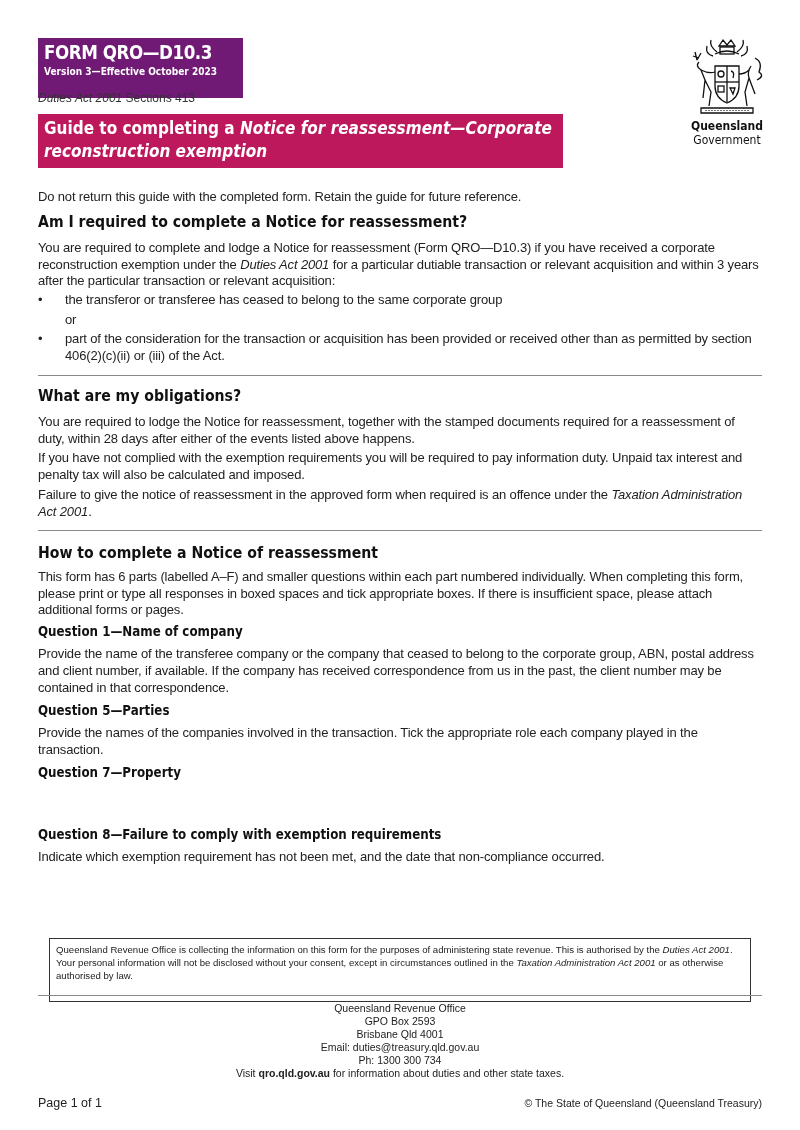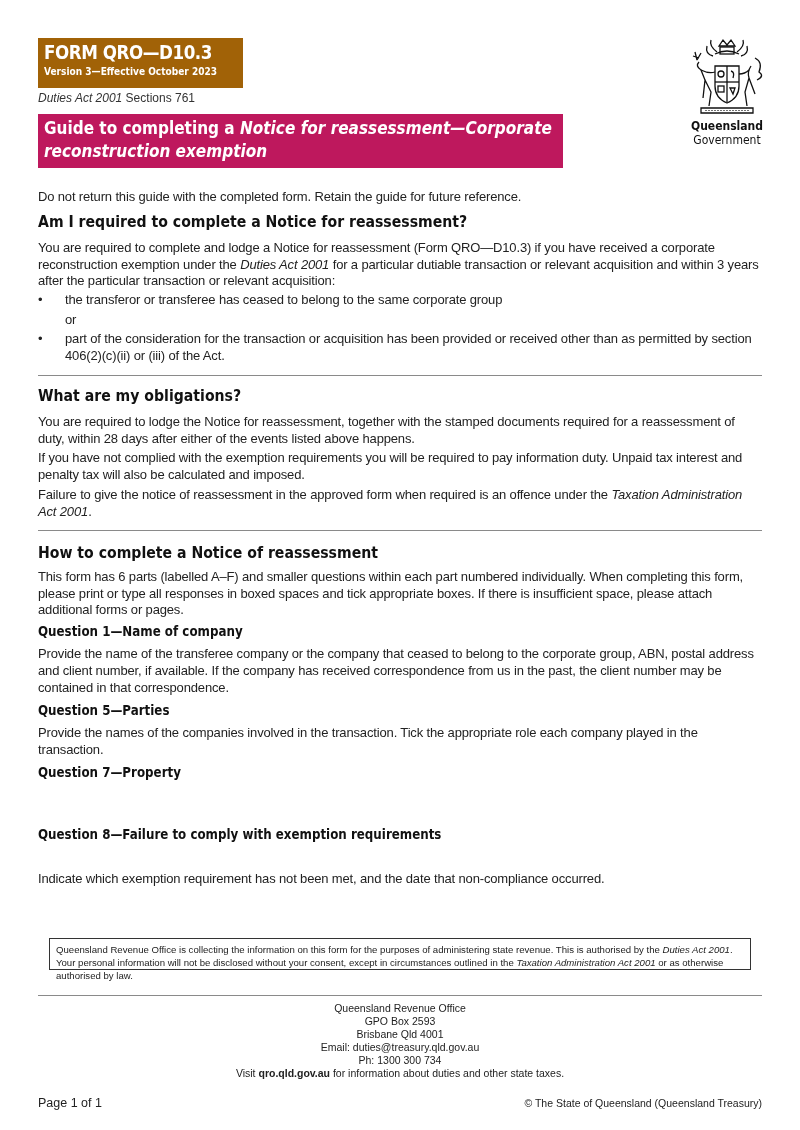--- a/index.html
+++ b/index.html
@@ -1,21 +1,21 @@
 <!DOCTYPE html>
 <html><head>
 <meta charset="utf-8">
 <style>
   * { box-sizing: border-box; margin: 0; padding: 0; }
   html, body { width: 800px; height: 1130px; background: #fff; }
   body { position: relative; font-family: "Liberation Sans", sans-serif; color: #1a1a1a; overflow: hidden; }
   .page { position: absolute; left: 0; top: 0; width: 800px; height: 1130px; }
   .abs { position: absolute; }
 
-  .form-box { left: 38px; top: 38px; width: 205px; height: 50px; background: #a16207; color: #fff; padding: 2px 6px; }
+  .form-box { left: 38px; top: 38px; width: 205px; height: 60px; background: #701a75; color: #fff; padding: 2px 6px; }
   .form-code { font-family: "DejaVu Sans", sans-serif; font-weight: bold; font-size: 19px; letter-spacing: -0.5px; line-height: 24px; transform: scaleX(0.88); transform-origin: left; white-space: nowrap; }
   .form-version { font-family: "DejaVu Sans", sans-serif; font-weight: bold; font-size: 10.5px; line-height: 14px; transform: scaleX(0.86); transform-origin: left; white-space: nowrap; }
 
   .act-line { left: 38px; top: 91px; font-size: 12px; color: #333; white-space: nowrap; }
   .act-line i { font-style: italic; }
 
   .title-box { left: 38px; top: 114px; width: 525px; height: 54px; background: #be185d; color: #fff; padding: 3px 6px; font-family: "DejaVu Sans", sans-serif; font-weight: bold; font-size: 17px; line-height: 23px; }
   .title-box .t-inner { transform: scaleX(0.9); transform-origin: left; width: 570px; }
   .title-box i { font-style: italic; }
 
@@ -23,40 +23,40 @@
   .logo svg { display: block; margin: 0 auto; }
   .logo-q { font-family: "DejaVu Sans", sans-serif; font-weight: bold; font-size: 12px; line-height: 13px; color: #111; transform: scaleX(0.9); }
   .logo-g { font-family: "DejaVu Sans", sans-serif; font-size: 12px; line-height: 14px; color: #111; transform: scaleX(0.9); }
 
   .body-text { font-family: "Liberation Sans", sans-serif; font-size: 13px; line-height: 16.5px; color: #222; letter-spacing: -0.15px; }
   .body-text i { font-style: italic; }
   .h2 { font-family: "DejaVu Sans", sans-serif; font-weight: bold; font-size: 16px; color: #111; white-space: nowrap; transform: scaleX(0.88); transform-origin: left; }
   .h3 { font-family: "DejaVu Sans", sans-serif; font-weight: bold; font-size: 13.5px; color: #111; white-space: nowrap; transform: scaleX(0.88); transform-origin: left; }
 
   .rule { position: absolute; left: 38px; width: 724px; height: 1px; background: #8a8a8a; }
-  .privacy { left: 49px; top: 938px; width: 702px; height: 32px; border: 1px solid #333; padding: 4px 6px; font-family: "Liberation Sans", sans-serif; font-size: 9.6px; line-height: 13px; color: #222; }
+  .privacy { left: 49px; top: 938px; width: 702px; height: 64px; border: 1px solid #333; padding: 4px 6px; font-family: "Liberation Sans", sans-serif; font-size: 9.6px; line-height: 13px; color: #222; }
   .privacy i { font-style: italic; }
 
   .contact { left: 200px; top: 1002px; width: 400px; text-align: center; font-family: "Liberation Sans", sans-serif; font-size: 10.5px; line-height: 13px; color: #222; }
   .contact b { font-weight: bold; }
 
   .footer-l { left: 38px; top: 1096px; font-size: 12.5px; color: #222; }
   .footer-r { right: 38px; top: 1097px; font-size: 10.5px; color: #222; white-space: nowrap; }
 </style>
 </head>
 <body>
 
 <div class="page">
 
   <div class="abs form-box">
     <div class="form-code">FORM QRO—D10.3</div>
     <div class="form-version">Version 3—Effective October 2023</div>
   </div>
 
-  <div class="abs act-line"><i>Duties Act 2001</i><span> Sections 761</span></div>
+  <div class="abs act-line"><i>Duties Act 2001</i><span> Sections 413</span></div>
 
   <div class="abs title-box">
     <div class="t-inner">
       <div><span>Guide to completing a </span><i>Notice for reassessment—Corporate</i></div>
       <div><i>reconstruction exemption</i></div>
     </div>
   </div>
 
   <div class="abs logo">
     <svg width="80" height="84" viewBox="0 0 80 84">
@@ -118,21 +118,21 @@
 
   <div class="abs h3" style="left:38px; top:623px;">Question 1—Name of company</div>
   <div class="abs body-text" style="left:38px; top:646px; width:724px; line-height:16.8px;">Provide the name of the transferee company or the company that ceased to belong to the corporate group, ABN, postal address and client number, if available. If the company has received correspondence from us in the past, the client number may be contained in that correspondence.</div>
 
   <div class="abs h3" style="left:38px; top:702px;">Question 5—Parties</div>
   <div class="abs body-text" style="left:38px; top:725px; width:724px;">Provide the names of the companies involved in the transaction. Tick the appropriate role each company played in the transaction.</div>
 
   <div class="abs h3" style="left:38px; top:764px;">Question 7—Property</div>
 
   <div class="abs h3" style="left:38px; top:826px;">Question 8—Failure to comply with exemption requirements</div>
-  <div class="abs body-text" style="left:38px; top:849px; width:724px;margin-top:22px;">Indicate which exemption requirement has not been met, and the date that non-compliance occurred.</div>
+  <div class="abs body-text" style="left:38px; top:849px; width:724px;">Indicate which exemption requirement has not been met, and the date that non-compliance occurred.</div>
 
   <div class="abs privacy"><span>Queensland Revenue Office is collecting the information on this form for the purposes of administering state revenue. This is authorised by the </span><i>Duties Act 2001</i><span>. Your personal information will not be disclosed without your consent, except in circumstances outlined in the </span><i>Taxation Administration Act 2001</i><span> or as otherwise authorised by law.</span></div>
 
   <div class="rule" style="top:995px;"></div>
 
   <div class="abs contact">
     <div>Queensland Revenue Office</div>
     <div>GPO Box 2593</div>
     <div>Brisbane Qld 4001</div>
     <div>Email: duties@treasury.qld.gov.au</div>

